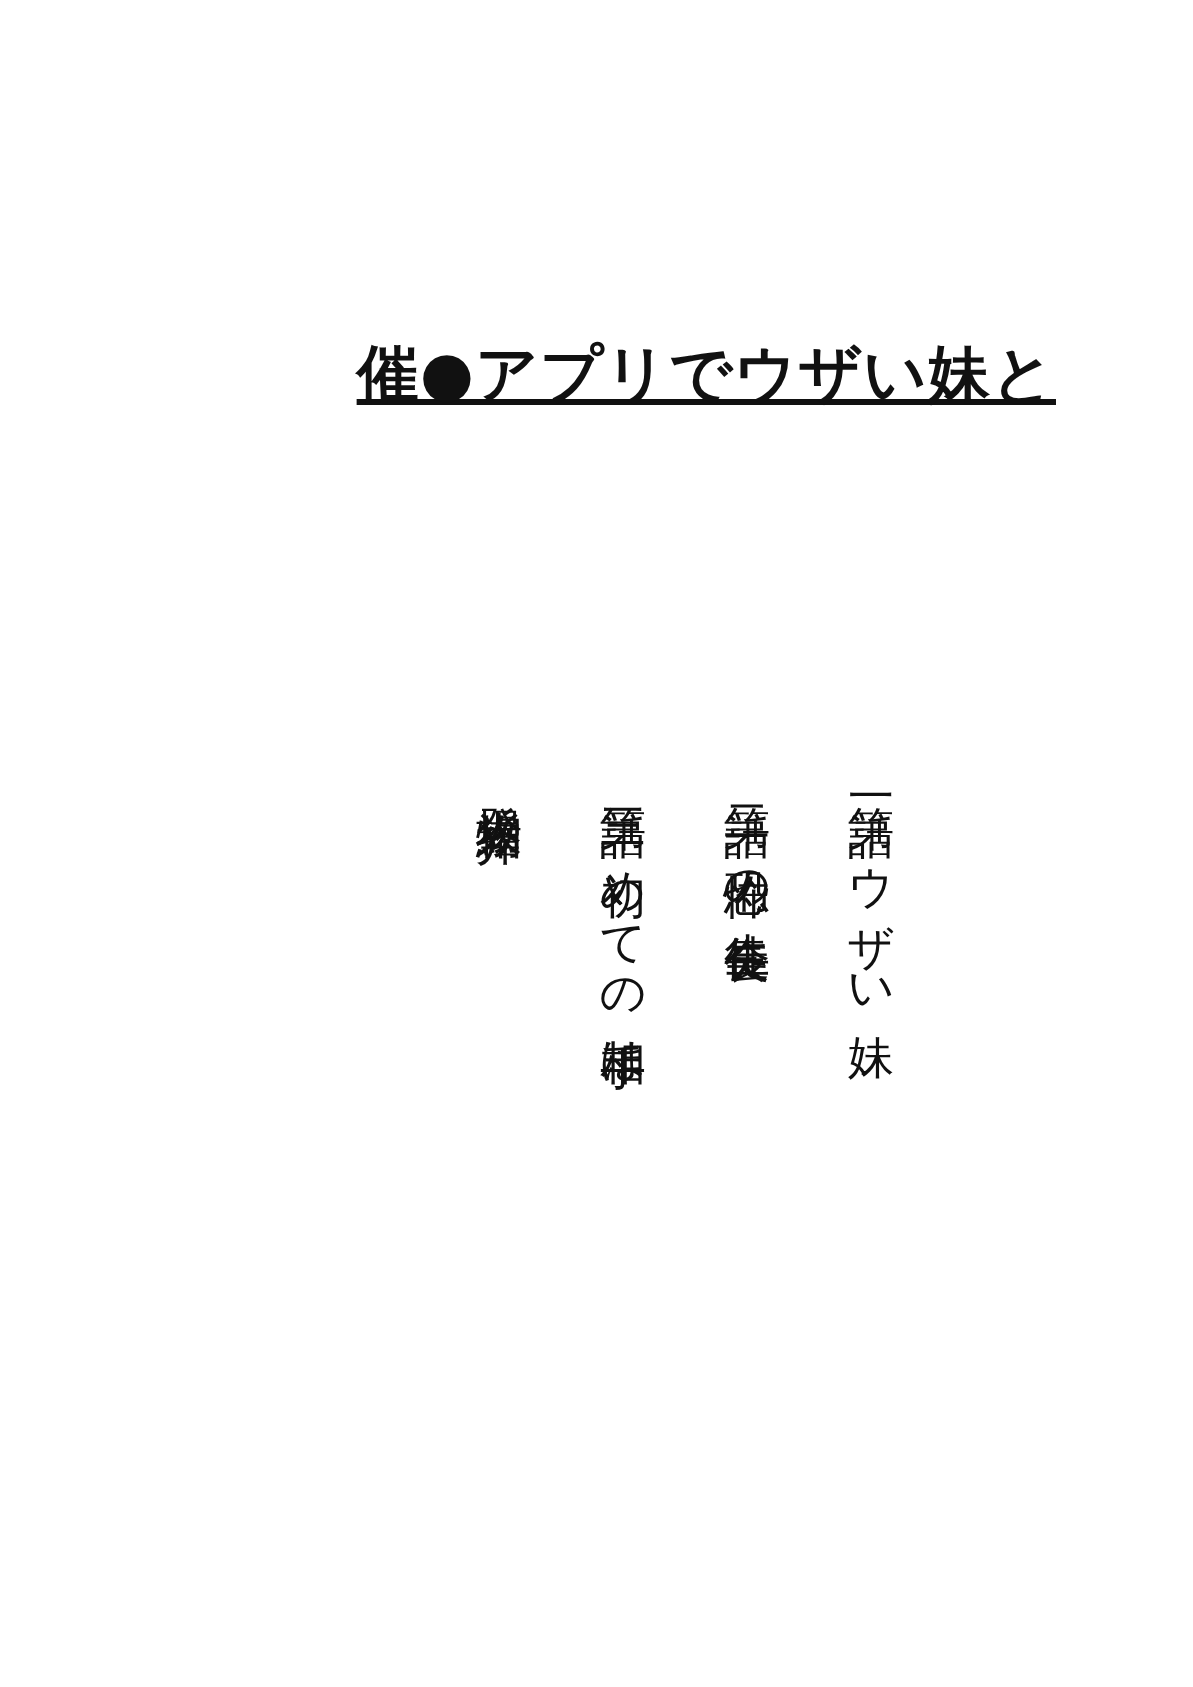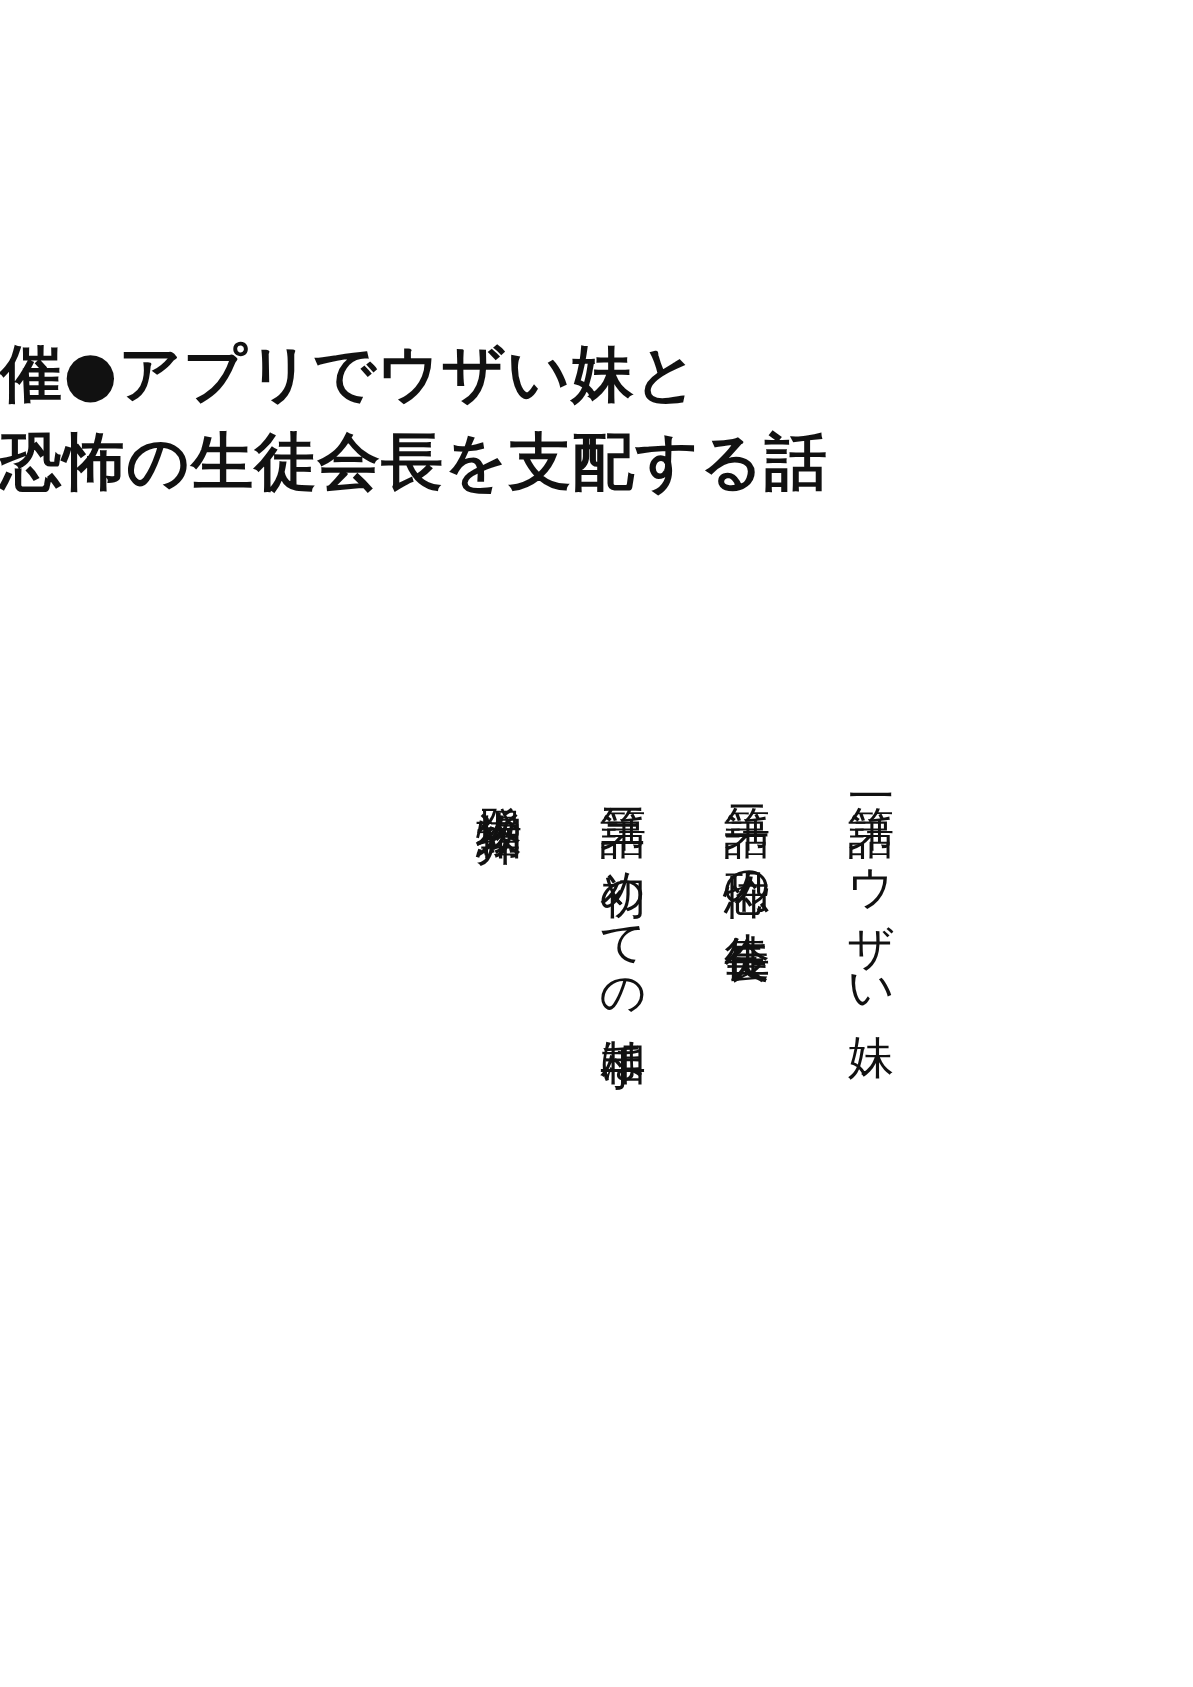--- a/index.html
+++ b/index.html
@@ -21,21 +21,22 @@
     inset: 0;
     background: #ffffff;
   }
 
   
   .title-block {
     position: absolute;
     top: 330px;
     left: 0;
     width: 1056px;
-    text-align: left;
+    text-align: right;
+    text-decoration: underline;
   }
   .title-line {
     font-size: 62px;
     line-height: 1.42;
     font-weight: 700;
     letter-spacing: 0.02em;
     color: #111111;
     white-space: nowrap;
   }
 
@@ -63,21 +64,20 @@
     white-space: nowrap;
   }
 </style>
 </head>
 <body>
 
 <div class="page">
 
   <div class="title-block">
     <div class="title-line">催●アプリでウザい妹と</div>
-    <div class="title-line">恐怖の生徒会長を支配する話</div>
   </div>
 
   <div class="toc">
     <div class="toc-item">第一話 ウザい妹</div>
     <div class="toc-item">第二話 恐怖の生徒会長</div>
     <div class="toc-item">第三話 初めての相手は</div>
     <div class="toc-item">登場人物紹介</div>
   </div>
 
 </div>

